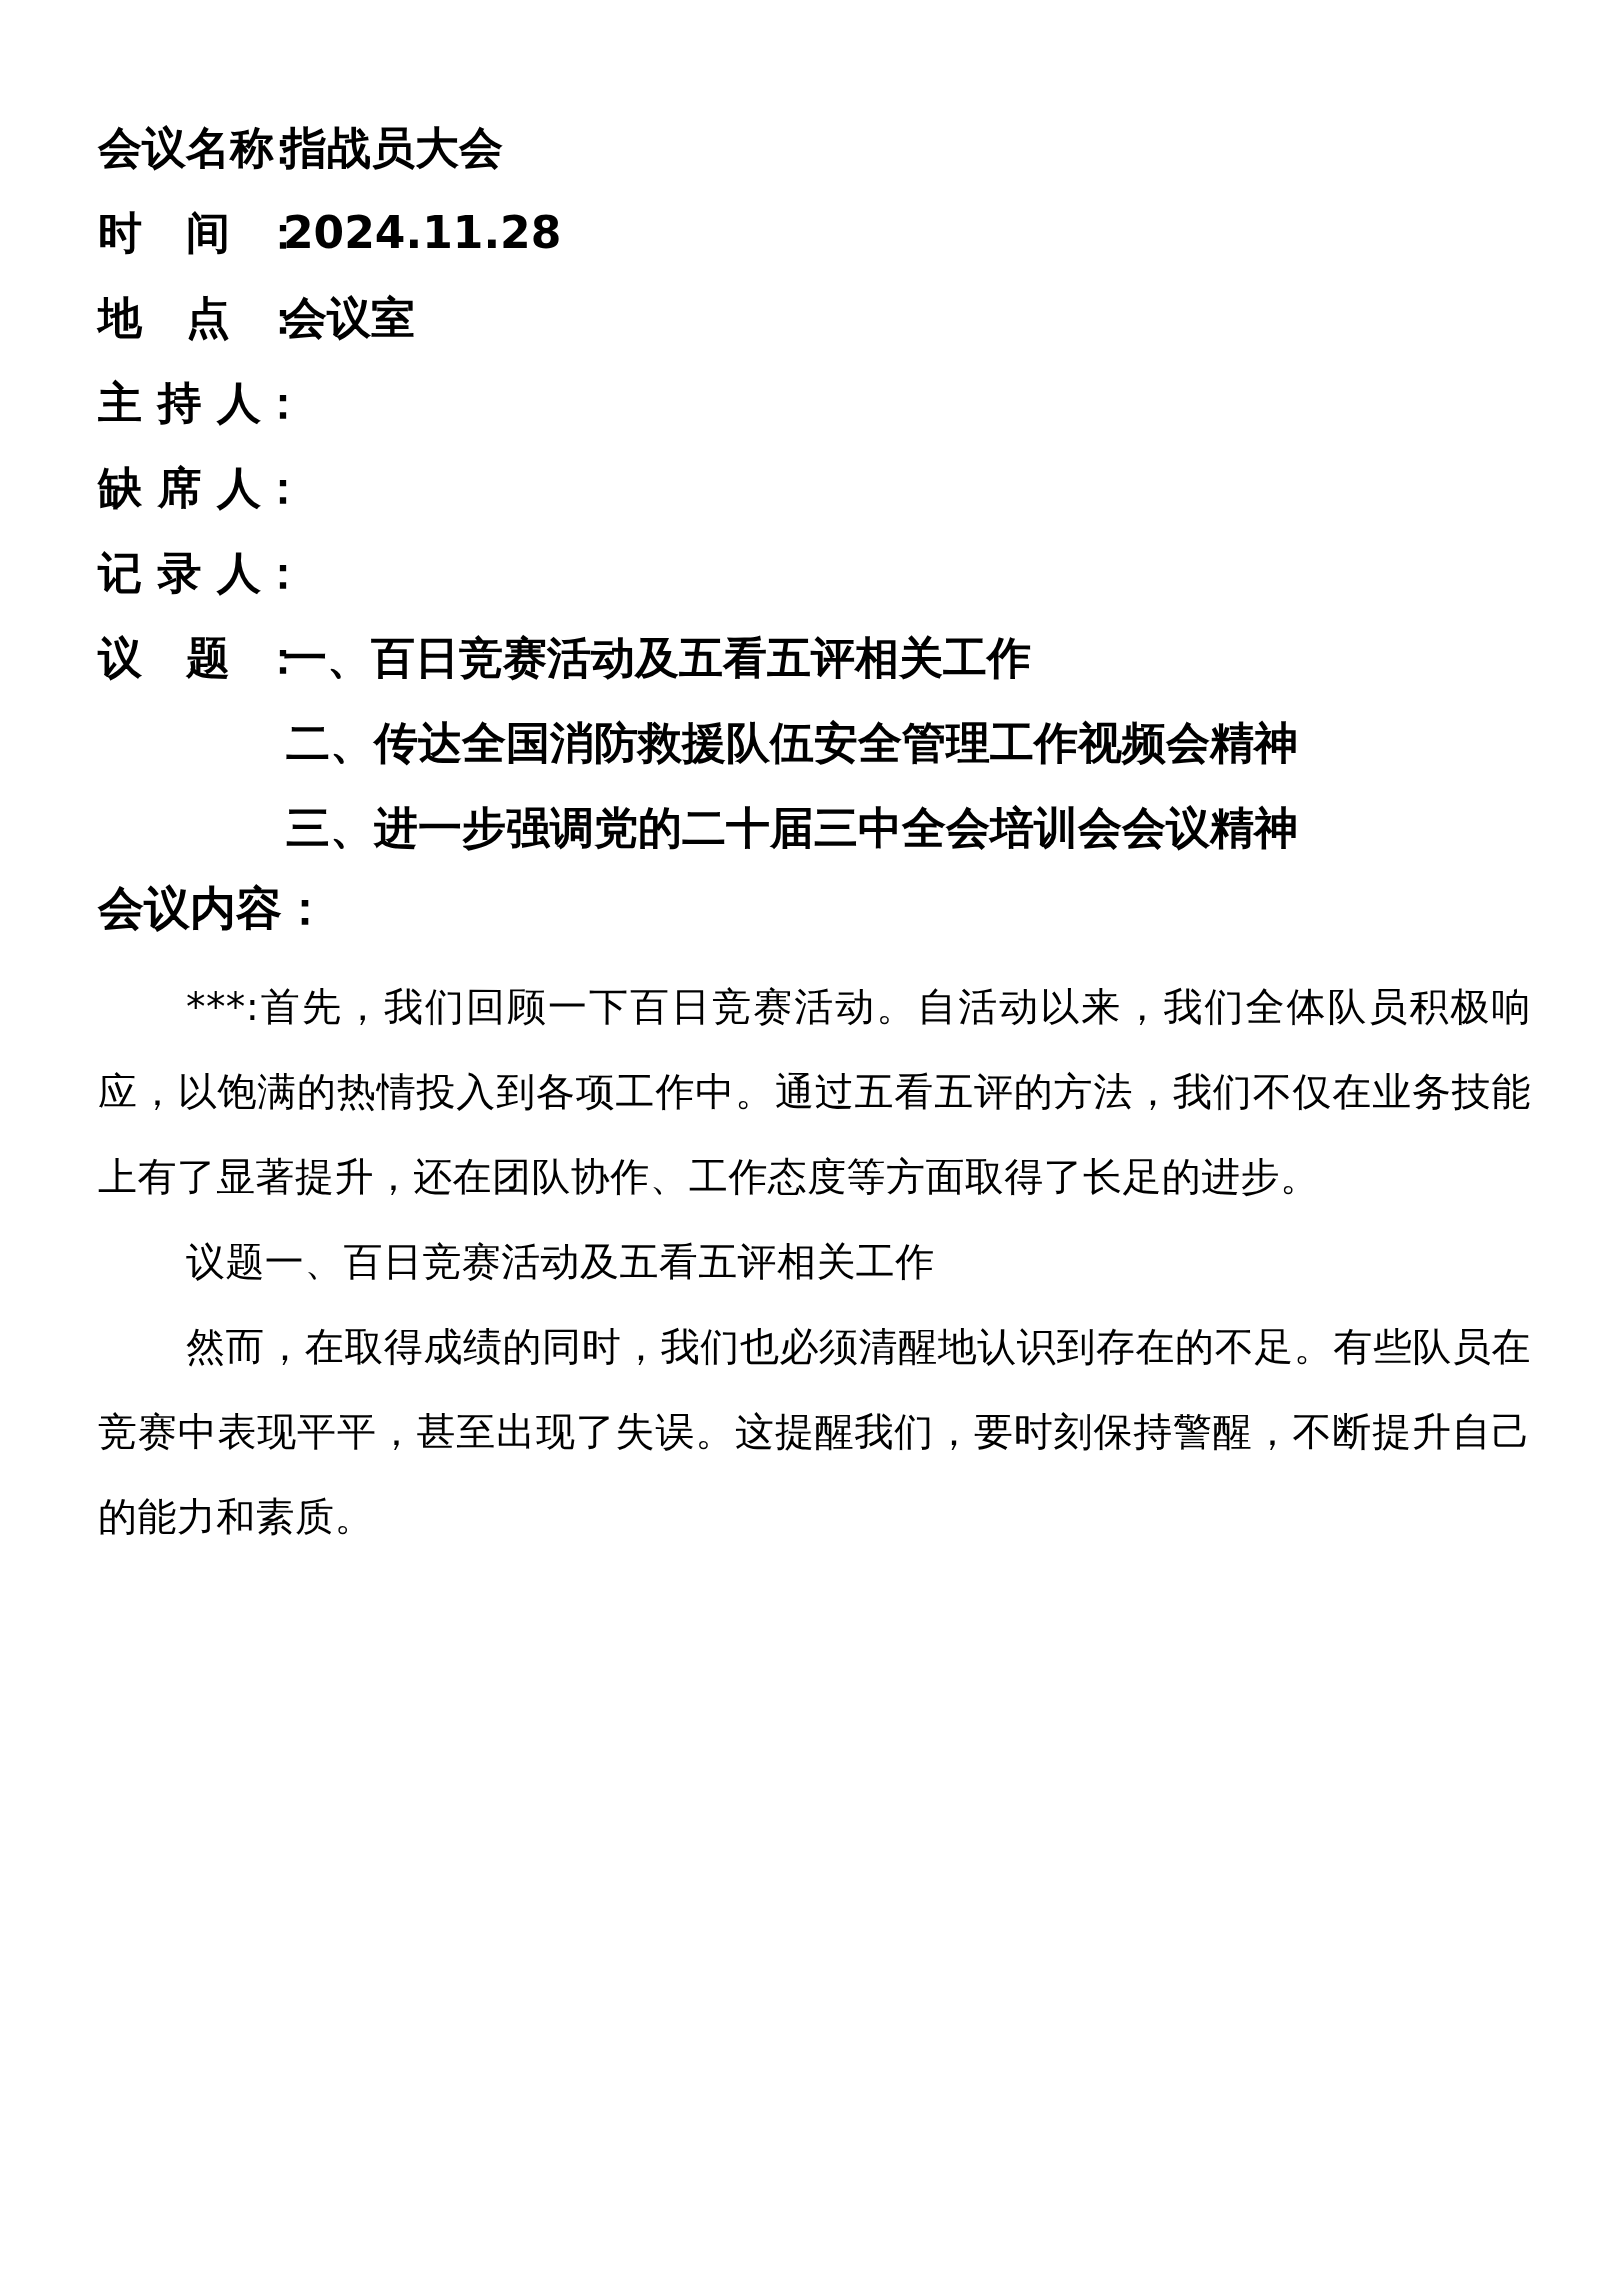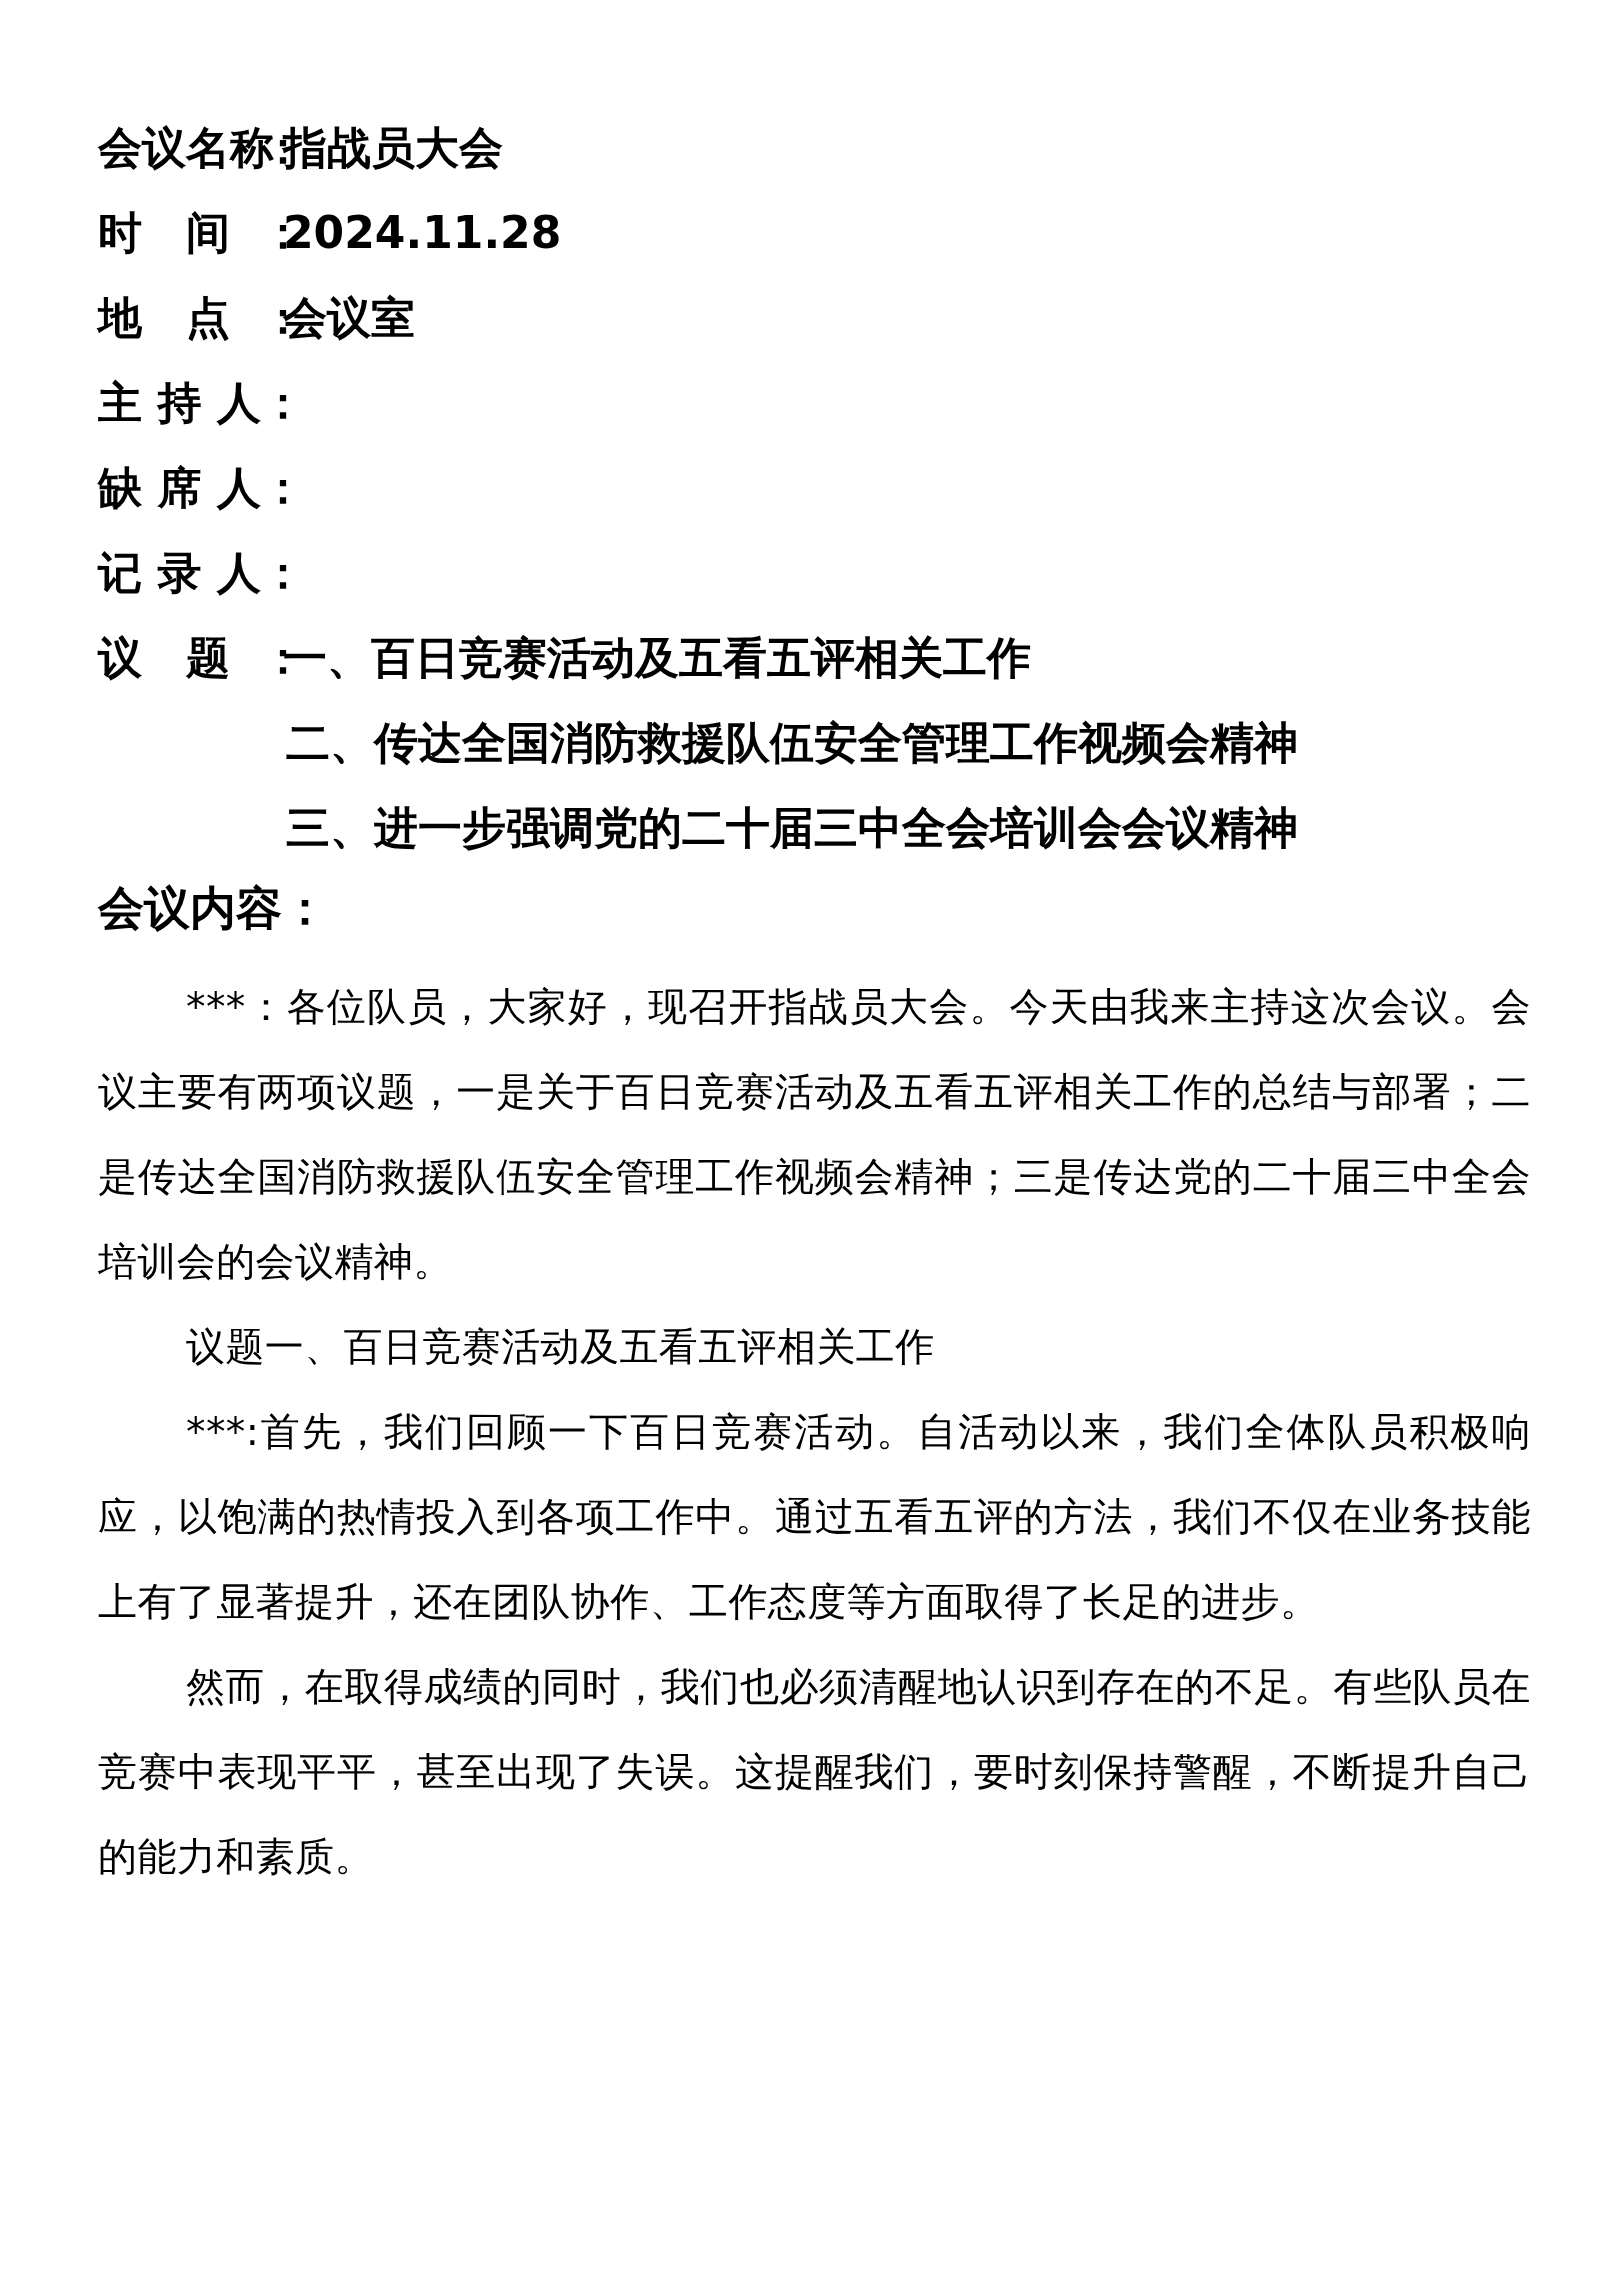--- a/index.html
+++ b/index.html
@@ -99,19 +99,18 @@
   <div class="meta-line agenda-sub">
     <span>二、传达全国消防救援队伍安全管理工作视频会精神</span>
   </div>
 
   <div class="meta-line agenda-sub">
     <span>三、进一步强调党的二十届三中全会培训会会议精神</span>
   </div>
 
   <div class="section-heading">会议内容：</div>
 
-  <p class="para">***：各位队员，大家好，现召开指战员大会。今天由我来主持这次会议。会议主要有两项议题，一是关于百日竞赛活动及五看五评相关工作的总结与部署；二是传达全国消防救援队伍安全管理工作视频会精神；三是传达党的二十届三中全会培训会的会议精神。</p>
+  <p class="para">***:首先，我们回顾一下百日竞赛活动。自活动以来，我们全体队员积极响应，以饱满的热情投入到各项工作中。通过五看五评的方法，我们不仅在业务技能上有了显著提升，还在团队协作、工作态度等方面取得了长足的进步。</p>
   <p class="para">议题一、百日竞赛活动及五看五评相关工作</p>
-  <p class="para">***:首先，我们回顾一下百日竞赛活动。自活动以来，我们全体队员积极响应，以饱满的热情投入到各项工作中。通过五看五评的方法，我们不仅在业务技能上有了显著提升，还在团队协作、工作态度等方面取得了长足的进步。</p>
   <p class="para">然而，在取得成绩的同时，我们也必须清醒地认识到存在的不足。有些队员在竞赛中表现平平，甚至出现了失误。这提醒我们，要时刻保持警醒，不断提升自己的能力和素质。</p>
 
 </div>
 
 
 </body></html>

